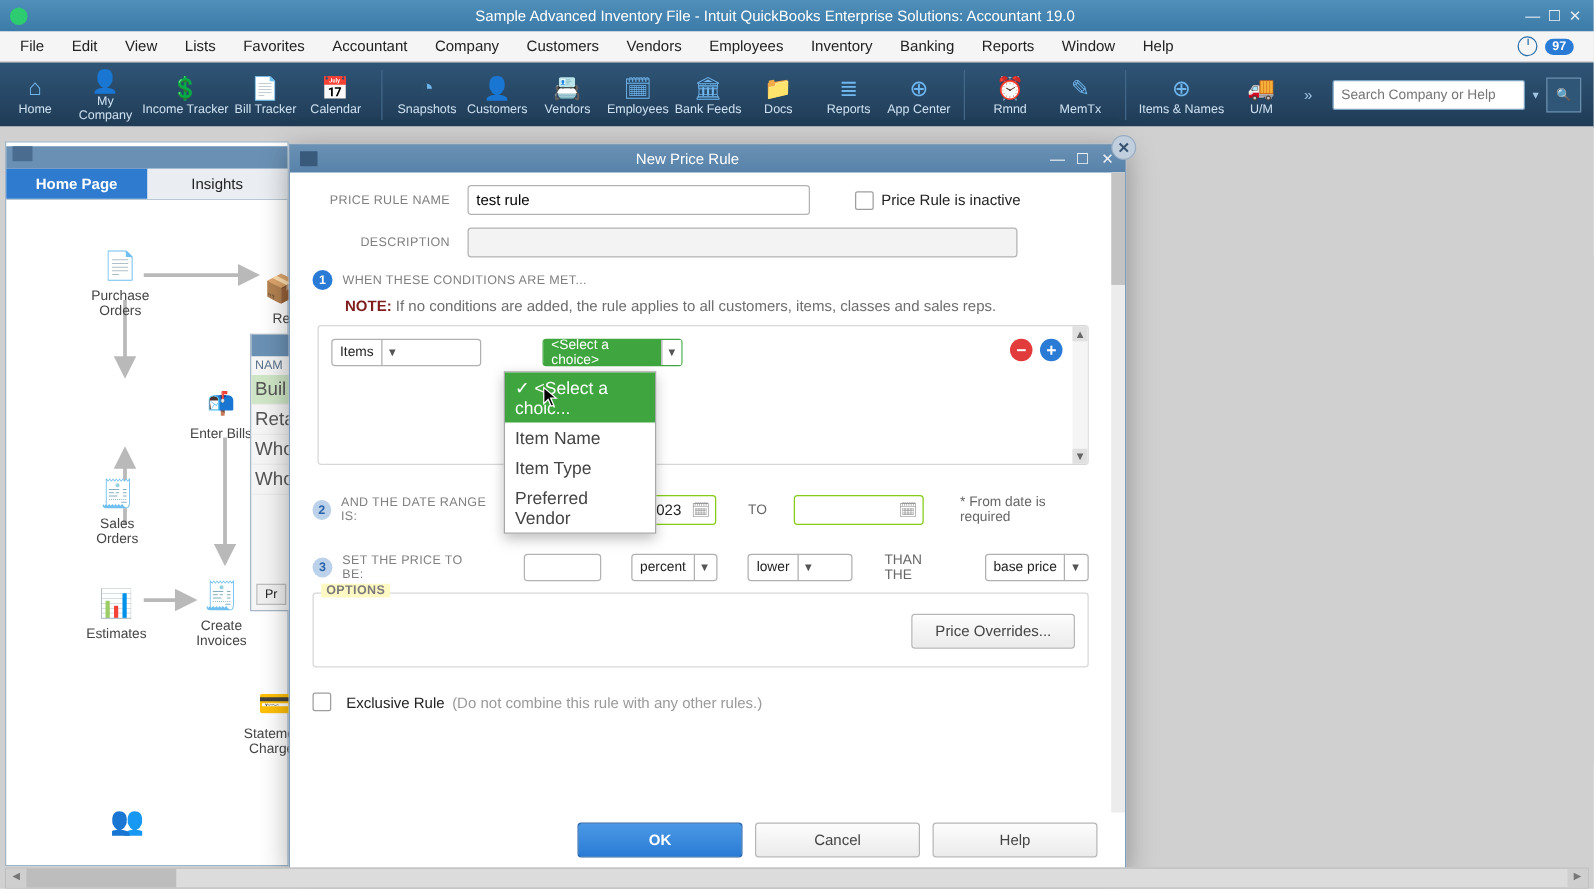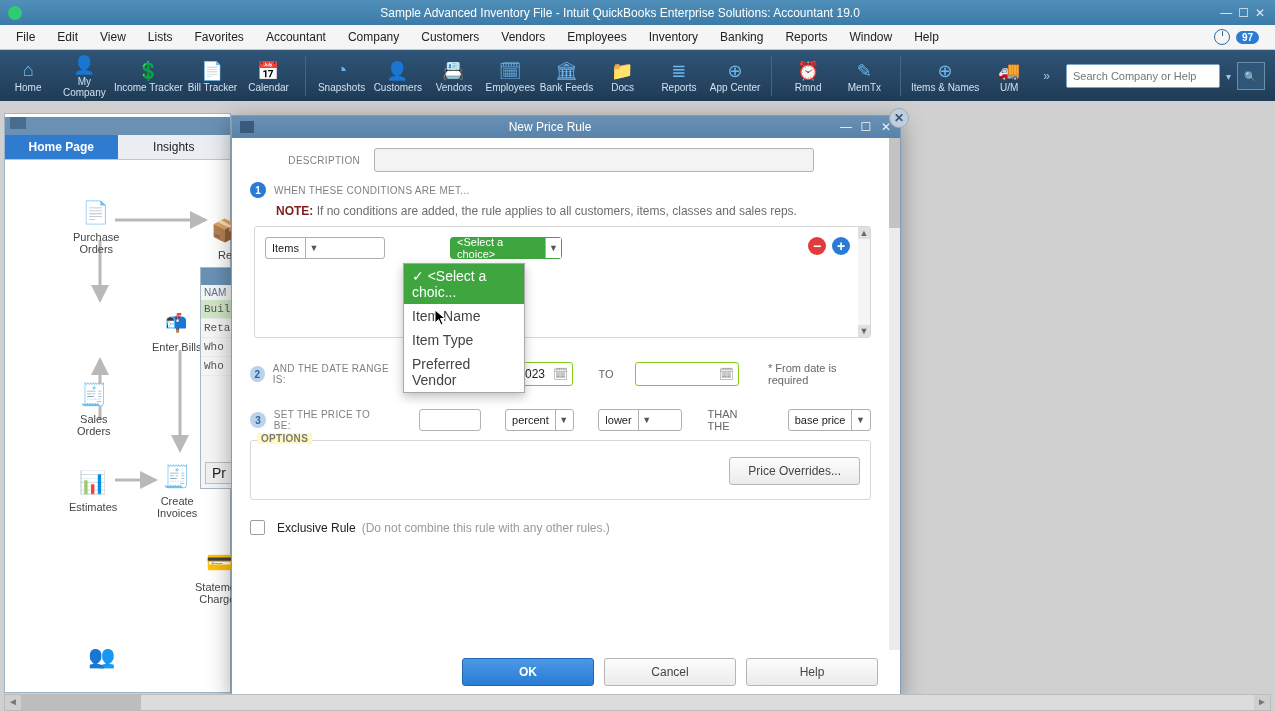--- a/index.html
+++ b/index.html
@@ -37,23 +37,23 @@
   .home-tabs .tab{flex:1;text-align:center;padding:5px 0;font-size:12px;background:#eaeef2;cursor:default;}
   .home-tabs .tab.active{background:#2f7bd0;color:#fff;font-weight:600;}
   .flow{position:relative;height:530px;}
   .flow .node{position:absolute;text-align:center;font-size:11px;color:#444;}
   .flow .node .icon{width:30px;height:30px;margin:0 auto 3px;display:flex;align-items:center;justify-content:center;font-size:22px;}
   .flow svg.arrows{position:absolute;top:0;left:0;width:100%;height:100%;pointer-events:none;}
   
   .list-window{position:absolute;left:200px;top:166px;width:32px;height:220px;background:#f5f5f5;border:1px solid #a7b8c8;overflow:hidden;}
   .list-window .lw-title{height:17px;background:#6a91b4;}
   .list-window .lw-head{font-size:10px;padding:2px 3px;color:#5b728a;}
-  .list-window .lw-row{font-size:11px;padding:3px 3px;border-bottom:1px solid #ececec;color:#555;font-family:Liberation Mono, monospace;}
+  .list-window .lw-row{font-size:15px;padding:3px 3px;border-bottom:1px solid #ececec;color:#555;}
   .list-window .lw-row.sel{background:#cfe6c6;}
-  .list-window .lw-btn{position:absolute;bottom:4px;left:4px;padding:2px 6px;background:#f0f0f0;border:1px solid #bfbfbf;font-size:14px;}
+  .list-window .lw-btn{position:absolute;bottom:4px;left:4px;padding:2px 6px;background:#f0f0f0;border:1px solid #bfbfbf;font-size:10px;}
   
   .modal{position:absolute;left:231px;top:14px;width:668px;height:580px;background:#fff;border:1px solid #7f9db8;box-shadow:0 6px 22px rgba(0,0,0,0.35);}
   .modal .m-title{height:22px;background:linear-gradient(#6a91b4,#5882aa);display:flex;align-items:center;color:#fff;font-size:12px;}
   .modal .m-title .mt-icon{width:14px;height:12px;background:#3a5a7c;margin:0 8px;}
   .modal .m-title .mt-text{flex:1;text-align:center;}
   .modal .m-title .mt-ctrl{display:flex;gap:4px;padding-right:6px;}
   .modal .m-title .mt-ctrl span{width:16px;text-align:center;opacity:.9;}
   .close-x{position:absolute;right:-9px;top:-8px;width:18px;height:18px;border-radius:50%;background:#c0cedd;color:#355273;display:flex;align-items:center;justify-content:center;font-weight:bold;border:1px solid #97acc3;cursor:default;font-size:12px;}
   .m-body{position:absolute;top:22px;left:0;right:11px;bottom:46px;overflow:hidden;padding:10px 18px 0 18px;}
   .m-scroll{position:absolute;top:22px;right:0;width:11px;bottom:46px;background:#ececec;}
@@ -225,34 +225,41 @@
         <span>☐</span>
         <span>✕</span>
       </div>
     </div>
     <div class="m-scroll">
         <div class="thumb"></div>
       </div>
 
     <div class="m-body">
 
+      <div class="row">
+        <div class="lbl">PRICE RULE NAME</div>
+        <input class="fld" style="width: 260px;" value="test rule">
+        <div style="width:36px"></div>
+        <span class="chk"></span>
+        <span>Price Rule is inactive</span>
+      </div>
 
       <div class="row">
         <div class="lbl">DESCRIPTION</div>
         <input class="fld ro" style="width: 426px;">
       </div>
 
       <div class="section-head">
         <div class="stepnum">1</div>
         <div class="sh-text">WHEN THESE CONDITIONS ARE MET...</div>
       </div>
       <div class="note"><b>NOTE:</b>&nbsp;<span>If no conditions are added, the rule applies to all customers, items, classes and sales reps.</span></div>
 
       <div class="cond-box">
-        <div style="position:absolute;left:10px;top:10px;display:flex;gap:28px;align-items:center">
+        <div style="position:absolute;left:10px;top:10px;display:flex;gap:12px;align-items:center">
           <div class="dd" style="width:118px">
             <span class="dd-text">Items</span>
             <span class="dd-btn">▼</span>
           </div>
           <div class="dd green" style="width:110px">
             <span class="dd-text">&lt;Select a choice&gt;</span>
             <span class="dd-btn" style="background:#fff">▼</span>
           </div>
         </div>
         <div style="position:absolute;right:20px;top:10px;display:flex;gap:6px">

